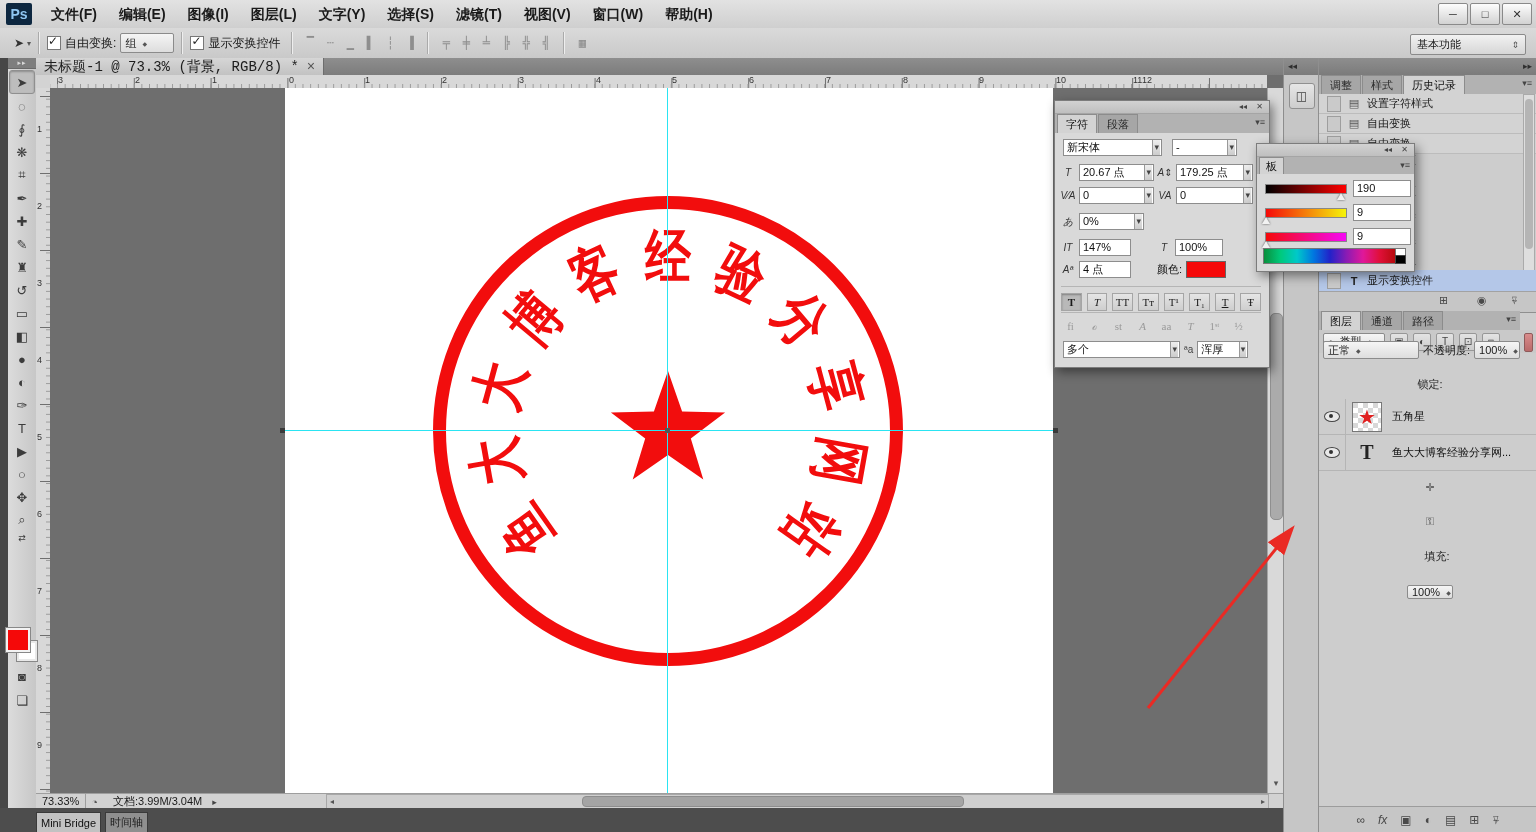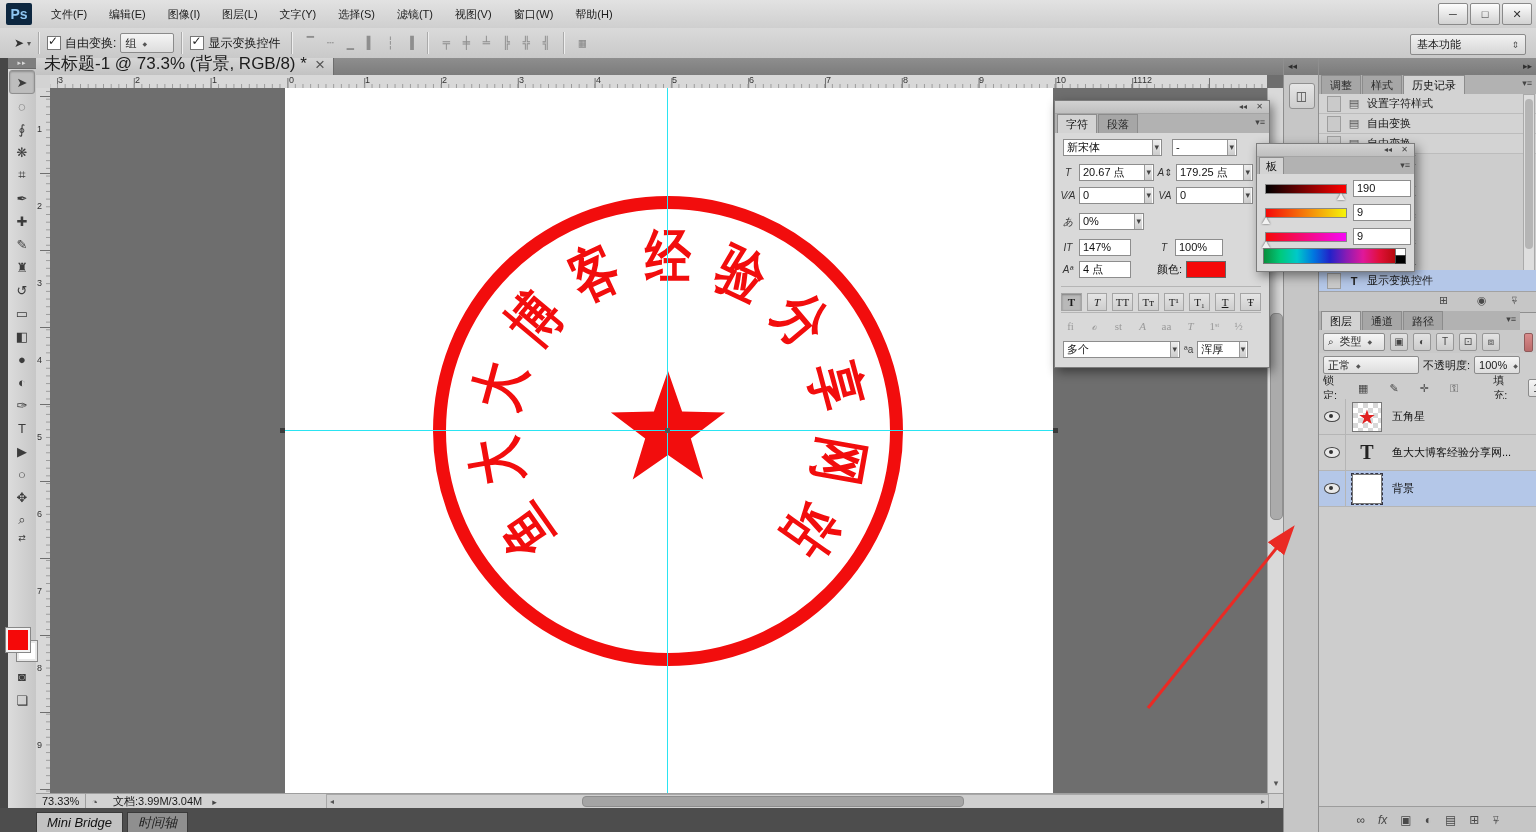--- a/index.html
+++ b/index.html
@@ -4,21 +4,21 @@
 <style>
   html,body{margin:0;padding:0;background:#333;}
   #app{position:relative;width:1536px;height:832px;background:#d4d4d4;overflow:hidden;
        font-family:"Liberation Sans","DejaVu Sans",sans-serif;font-size:12px;color:#1a1a1a;}
   .abs{position:absolute;}
   .nosel{user-select:none;}
 
   
   #menubar{left:0;top:0;width:1536px;height:28px;background:linear-gradient(#e2e2e2,#cfcfcf);border-bottom:1px solid #9a9a9a;display:flex;align-items:center;}
   #pslogo{width:26px;height:22px;margin:0 8px 0 6px;background:#0d2740;color:#8fc6f2;font-weight:bold;font-size:14px;display:flex;align-items:center;justify-content:center;border-radius:2px;}
-  .menu-item{padding:0 11px;line-height:28px;font-size:11px;}
+  .menu-item{padding:0 11px;line-height:28px;font-size:14px;font-weight:bold;}
   #winbtns{position:absolute;right:4px;top:3px;display:flex;gap:2px;}
   .winbtn{width:28px;height:20px;background:linear-gradient(#fdfdfd,#d2d2d2);border:1px solid #8a8a8a;border-radius:2px;font-size:11px;display:flex;align-items:center;justify-content:center;color:#333;}
 
   
   #optionsbar{left:0;top:28px;width:1536px;height:30px;background:linear-gradient(#dadada,#c9c9c9);border-bottom:1px solid #a0a0a0;display:flex;align-items:center;}
   .opt-sep{width:1px;height:22px;background:#aaa;margin:0 7px;border-right:1px solid #eee;}
   .chk{width:12px;height:12px;background:#fff;border:1px solid #777;position:relative;margin-right:4px;}
   .chk::after{content:"✓";position:absolute;left:0px;top:-3px;font-size:12px;color:#222;}
   .opt-label{font-size:12px;margin-right:4px;}
   .mini-select{background:linear-gradient(#f5f5f5,#ddd);border:1px solid #8b8b8b;border-radius:2px;height:18px;padding:0 4px;font-size:11px;display:flex;align-items:center;gap:6px;}
@@ -32,21 +32,21 @@
   #toolbar{left:8px;top:58px;width:28px;height:750px;background:linear-gradient(90deg,#dcdcdc,#c7c7c7);border-right:1px solid #9a9a9a;}
   #toolbar-head{height:10px;background:#7e7e7e;border-bottom:1px solid #6a6a6a;color:#d9d9d9;font-size:7px;text-align:center;line-height:10px;letter-spacing:1px;}
   .tool{width:24px;height:22px;margin:1px auto 0;display:flex;align-items:center;justify-content:center;color:#3c3c3c;font-size:13px;border-radius:3px;}
   .tool.active{background:#bdbdbd;border:1px solid #8f8f8f;box-shadow:inset 0 1px 2px rgba(0,0,0,.25);}
   #swatch-fg{left:6px;top:628px;width:20px;height:20px;border:2px solid #f3f3f3;outline:1px solid #888;z-index:2;}
   #swatch-bg{left:17px;top:641px;width:16px;height:16px;background:#fff;border:2px solid #e9e9e9;outline:1px solid #888;z-index:1;}
 
   
   #docwin{left:36px;top:58px;width:1247px;height:750px;background:#6e6e6e;}
   #tabstrip{left:0;top:0;width:1247px;height:17px;background:linear-gradient(#8e8e8e,#7c7c7c);}
-  #doctab{left:0;top:0;height:17px;background:linear-gradient(#d6d6d6,#c2c2c2);border-right:1px solid #6d6d6d;display:flex;align-items:flex-end;padding:0 8px;font-size:17px;color:#1c1c1c;gap:8px;}
+  #doctab{left:0;top:0;height:17px;background:linear-gradient(#d6d6d6,#c2c2c2);border-right:1px solid #6d6d6d;display:flex;align-items:center;padding:0 8px;font-size:14px;color:#1c1c1c;gap:8px;font-family:Liberation Mono, monospace;}
   #ruler-corner{left:0;top:17px;width:14px;height:13px;background:#d3d3d3;border-right:1px solid #9b9b9b;border-bottom:1px solid #9b9b9b;}
   #ruler-top{left:14px;top:17px;width:1217px;height:13px;background:#d8d8d8;border-bottom:1px solid #8a8a8a;
     background-image:repeating-linear-gradient(90deg,#9a9a9a 0 1px,transparent 1px 7.68px),repeating-linear-gradient(90deg,#6f6f6f 0 1px,transparent 1px 76.8px);
     background-size:7.68px 4px,76.8px 10px;background-position:7px bottom,7px bottom;background-repeat:repeat-x;}
   .ruler-num{position:absolute;font-size:9px;color:#333;top:0px;}
   #ruler-left{left:0;top:30px;width:14px;height:705px;background:#d8d8d8;border-right:1px solid #8a8a8a;
     background-image:repeating-linear-gradient(#9a9a9a 0 1px,transparent 1px 7.7px),repeating-linear-gradient(#6f6f6f 0 1px,transparent 1px 77px);
     background-size:4px 7.7px,10px 77px;background-position:right 3px,right 8px;background-repeat:repeat-y;}
   .ruler-num-v{position:absolute;font-size:9px;color:#333;left:1px;}
   #viewport{left:14px;top:30px;width:1217px;height:705px;background:#6e6e6e;overflow:hidden;}
@@ -71,21 +71,21 @@
   #vscroll-down{left:2px;top:688px;width:12px;height:14px;color:#555;font-size:9px;text-align:center;line-height:14px;}
   #statusrow{left:0;top:735px;width:1247px;height:15px;background:#d2d2d2;border-top:1px solid #9e9e9e;display:flex;align-items:center;font-size:11px;}
   #zoom-box{padding:0 6px;border-right:1px solid #9e9e9e;height:15px;line-height:15px;}
   #doc-info{padding:0 10px;}
   #hscroll{position:absolute;left:290px;top:736px;width:941px;height:13px;background:#cfcfcf;border:1px solid #a8a8a8;}
   #hscroll-thumb{position:absolute;left:255px;top:1px;width:380px;height:9px;background:#a4a4a4;border:1px solid #8d8d8d;border-radius:4px;}
   .scroll-arrow{position:absolute;top:1px;font-size:8px;color:#555;line-height:11px;}
 
   
   #bottomstrip{left:0;top:808px;width:1283px;height:24px;background:#4d4d4d;display:flex;align-items:flex-end;gap:4px;padding-left:36px;box-sizing:border-box;}
-  .btab{height:19px;padding:0 10px;font-size:13px;display:flex;align-items:center;border:1px solid #3a3a3a;border-bottom:none;font-style:italic;}
+  .btab{height:19px;padding:0 4px;font-size:11px;display:flex;align-items:center;border:1px solid #3a3a3a;border-bottom:none;}
   .btab.on{background:#c2c2c2;color:#111;}
   .btab.off{background:#8f8f8f;color:#222;}
 
   
   #dock-narrow{left:1283px;top:58px;width:35px;height:774px;background:#c6c6c6;border-left:1px solid #8f8f8f;}
   .dock-head{height:17px;background:linear-gradient(#8e8e8e,#7b7b7b);color:#2e2e2e;font-size:9px;line-height:17px;padding:0 4px;box-sizing:border-box;}
   #narrow-icon{margin:8px auto;width:24px;height:24px;background:linear-gradient(#e6e6e6,#cdcdcd);border:1px solid #909090;border-radius:3px;display:flex;align-items:center;justify-content:center;color:#444;font-size:12px;}
   #dock-main{left:1318px;top:58px;width:218px;height:774px;background:#cdcdcd;border-left:1px solid #8f8f8f;box-sizing:border-box;}
   .ptabs{height:19px;background:#b2b2b2;display:flex;align-items:flex-end;padding-left:2px;gap:1px;position:relative;}
   .ptab{height:18px;padding:0 8px;font-size:11px;display:flex;align-items:center;background:#a6a6a6;border:1px solid #8c8c8c;border-bottom:none;color:#2a2a2a;}
@@ -101,22 +101,22 @@
   #hist-scroll-thumb{position:absolute;left:1px;top:4px;width:8px;height:150px;background:#b5b5b5;border-radius:4px;}
   #hist-selected{position:absolute;left:0;top:212px;width:218px;height:21px;display:flex;align-items:center;gap:6px;padding-left:8px;box-sizing:border-box;font-size:11px;}
   #hist-footer{position:absolute;left:0;top:233px;width:218px;height:20px;background:#c6c6c6;border-top:1px solid #a2a2a2;border-bottom:1px solid #8f8f8f;}
   .hfoot-ic{position:absolute;top:2px;font-size:11px;color:#4a4a4a;}
 
   
   #layers-tabs{position:absolute;left:0;top:253px;width:201px;}
   #layers-filter{position:absolute;left:0;top:272px;width:218px;height:23px;background:#c9c9c9;display:flex;align-items:center;gap:5px;padding-left:4px;box-sizing:border-box;}
   .lf-ic{width:16px;height:16px;background:linear-gradient(#e3e3e3,#cbcbcb);border:1px solid #979797;border-radius:2px;font-size:10px;color:#444;display:flex;align-items:center;justify-content:center;}
   #filter-toggle{position:absolute;right:4px;top:3px;width:7px;height:17px;background:linear-gradient(#d98c8c,#b96a6a);border:1px solid #8f5a5a;border-radius:2px;}
-  #layers-blend{position:absolute;left:0;top:295px;width:218px;height:24px;display:flex;align-items:center;gap:4px;padding-left:4px;box-sizing:border-box;font-size:11px;}
-  #layers-lock{position:absolute;left:0;top:319px;width:218px;height:22px;display:flex;align-items:center;gap:21px;padding-left:4px;box-sizing:border-box;font-size:11px;}
+  #layers-blend{position:absolute;left:0;top:280px;width:218px;height:24px;display:flex;align-items:center;gap:4px;padding-left:4px;box-sizing:border-box;font-size:11px;}
+  #layers-lock{position:absolute;left:0;top:319px;width:218px;height:22px;display:flex;align-items:center;gap:21px;padding-left:4px;box-sizing:border-box;font-size:11px;flex-direction:column;}
   .lock-ic{font-size:11px;color:#4a4a4a;}
   #layers-list{position:absolute;left:0;top:341px;width:218px;}
   .layer-row{height:35px;display:flex;align-items:center;border-bottom:1px solid #b5b5b5;background:#cdcdcd;}
   .eye-col{width:26px;height:35px;border-right:1px solid #b5b5b5;display:flex;align-items:center;justify-content:center;}
   .eye{width:14px;height:9px;border:1px solid #444;border-radius:50%;position:relative;background:#e9e9e9;}
   .eye::after{content:"";position:absolute;left:4px;top:1.5px;width:4px;height:4px;background:#333;border-radius:50%;}
   .thumb{width:30px;height:30px;margin-left:6px;border:1px solid #777;box-sizing:border-box;background:#fff;display:flex;align-items:center;justify-content:center;position:relative;}
   .thumb.checker{background:conic-gradient(#fff 0 25%,#d8d8d8 0 50%,#fff 0 75%,#d8d8d8 0) 0 0/10px 10px;}
   .layer-name{margin-left:10px;font-size:11px;color:#111;}
   .ring-mini{width:18px;height:18px;border:2px solid #e04545;border-radius:50%;opacity:.8;}
@@ -423,27 +423,20 @@
           </div>
         <div class="layer-name">五角星</div>
       </div>
       <div class="layer-row">
         <div class="eye-col">
             <div class="eye"></div>
           </div>
         <div class="thumb" style="background:#cdcdcd;border:none;font-family:'Liberation Serif',serif;font-size:20px;font-weight:bold;color:#222;">T</div>
         <div class="layer-name">鱼大大博客经验分享网...</div>
       </div>
-      <div class="layer-row" style="background: rgb(180, 199, 232);">
-        <div class="eye-col">
-            <div class="eye"></div>
-          </div>
-        <div class="thumb" style="outline:1px dashed #334;"></div>
-        <div class="layer-name">背景</div>
-      </div>
     </div>
     <div id="layers-footer">
       <span class="lfoot-ic">∞</span>
       <span class="lfoot-ic" style="font-style:italic;">fx</span>
       <span class="lfoot-ic">▣</span>
       <span class="lfoot-ic">◐</span>
       <span class="lfoot-ic">▤</span>
       <span class="lfoot-ic">⊞</span>
       <span class="lfoot-ic">⍫</span>
     </div>

